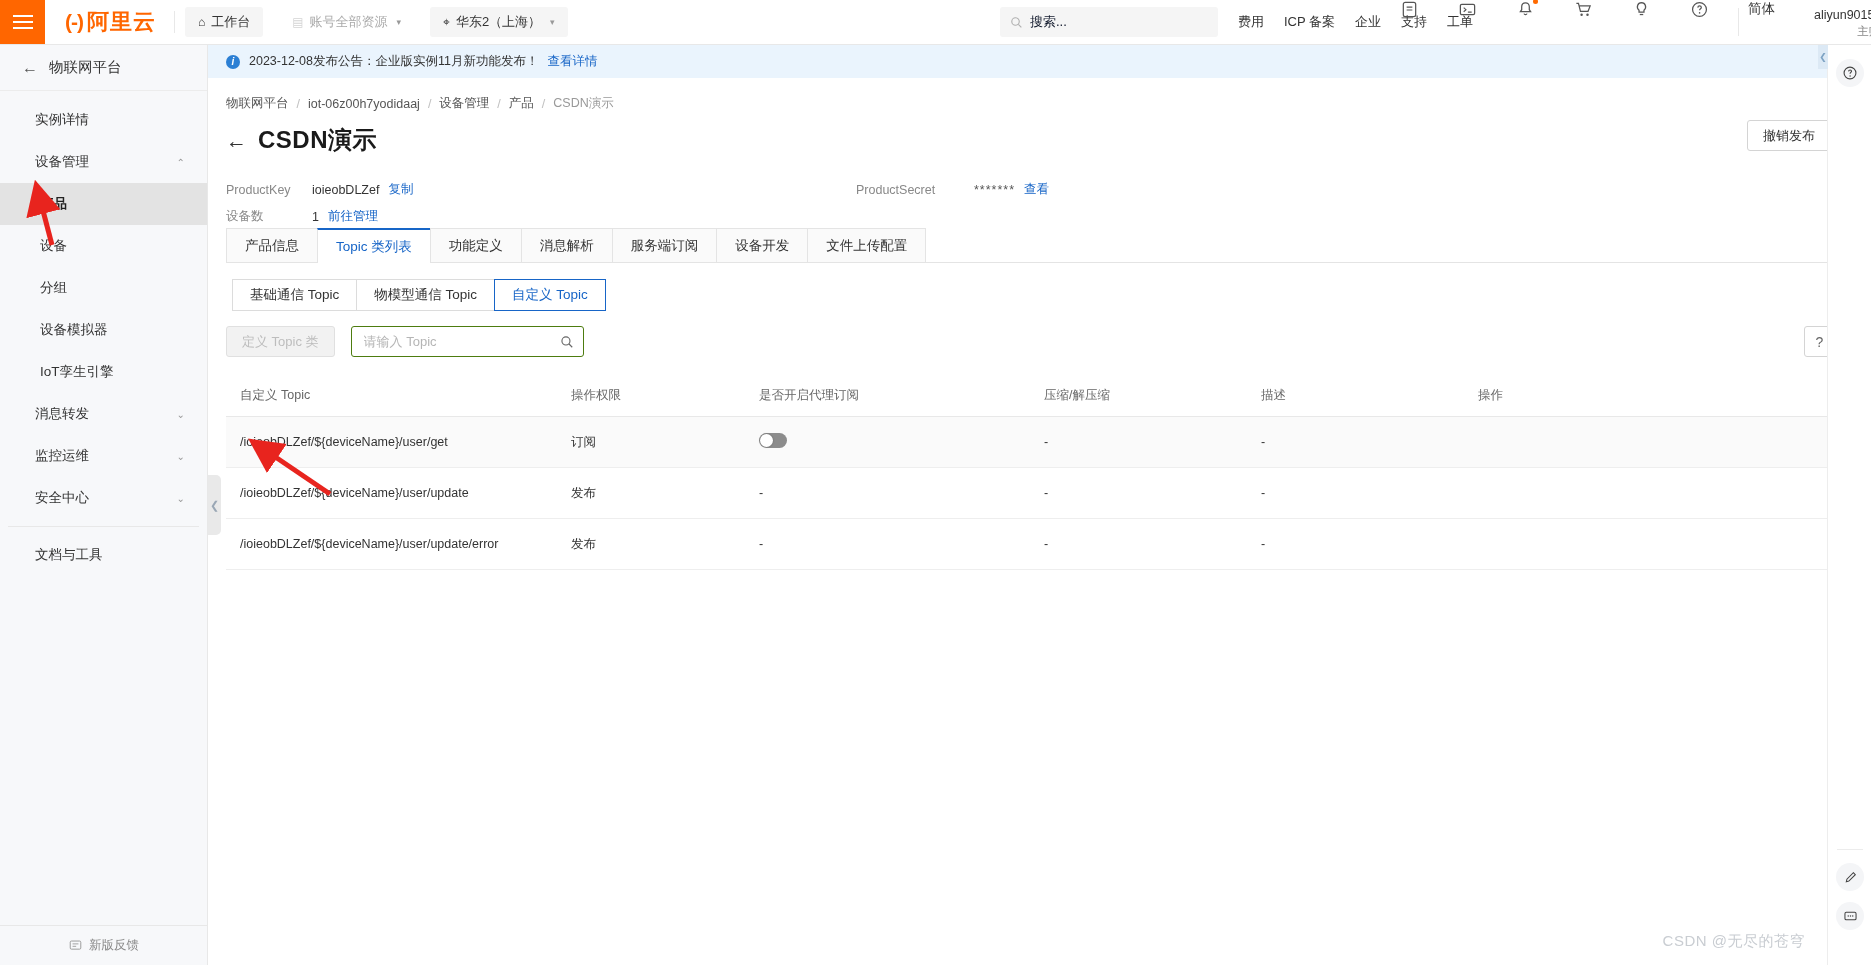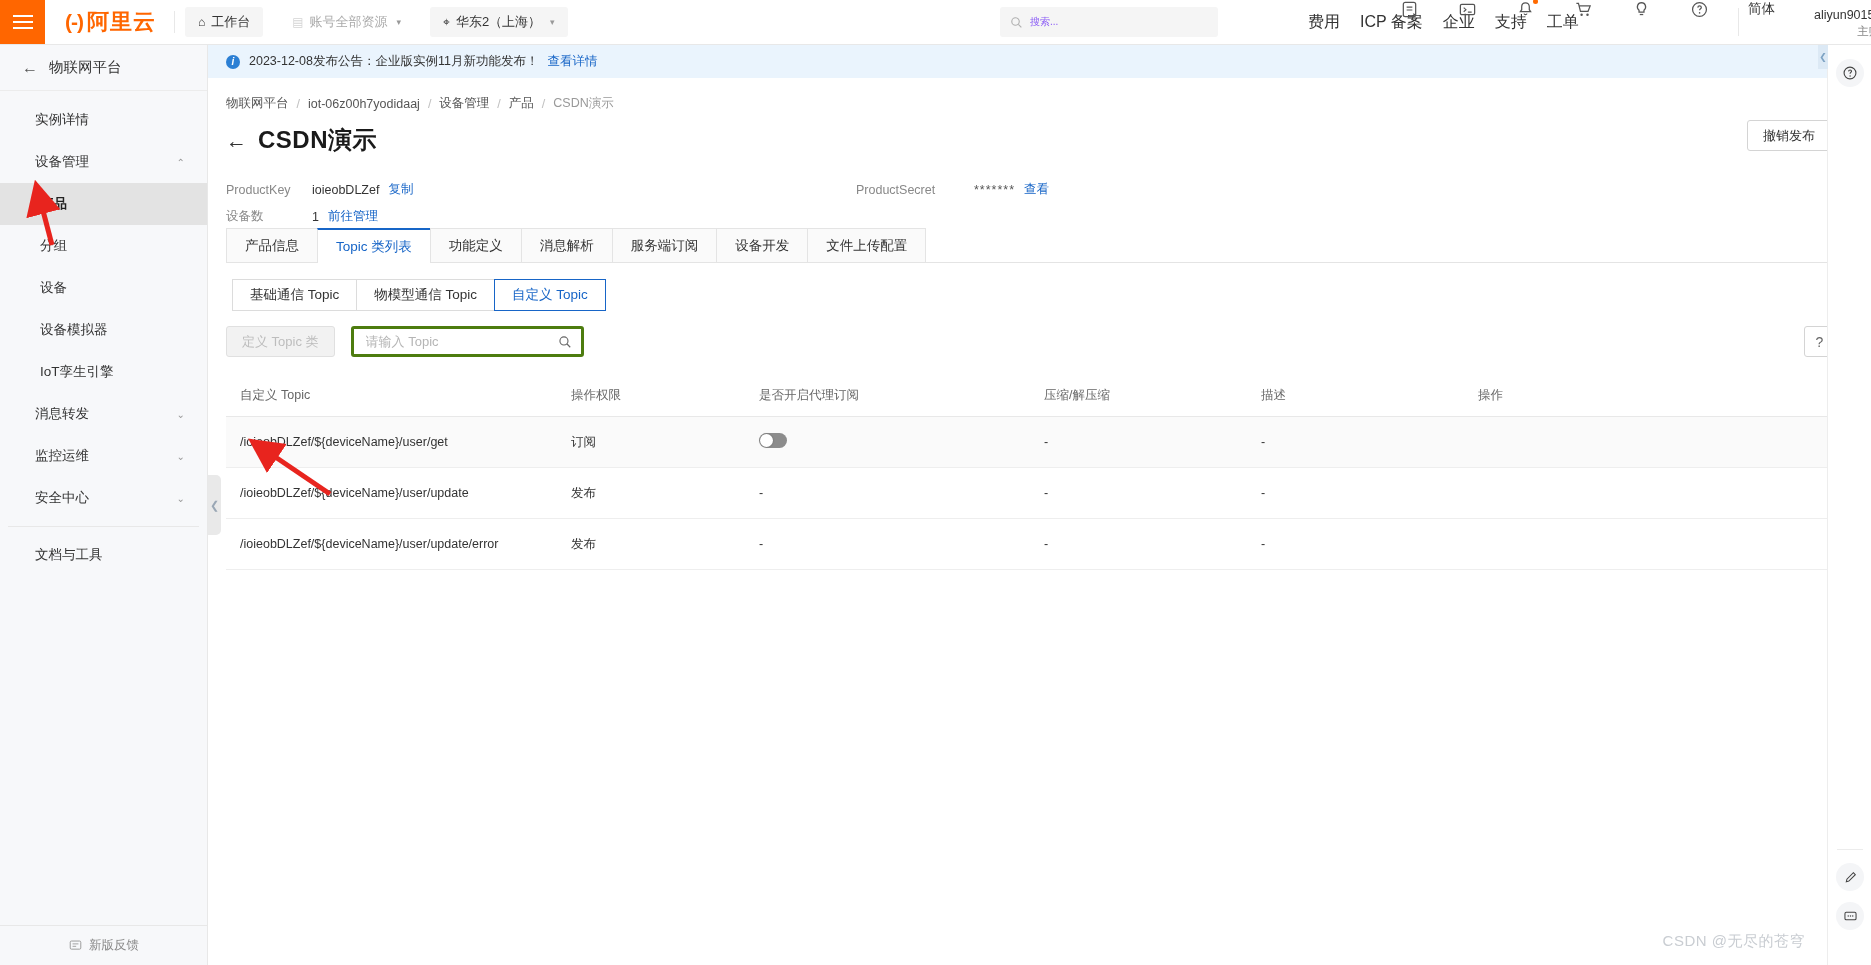--- a/index.html
+++ b/index.html
@@ -46,25 +46,25 @@
   .nav-chip.muted .ic { opacity: .5; }
   .ic { font-size: 12px; line-height: 1; display: inline-block; }
   .caret { font-size: 9px; color: #999; margin-left: 3px; }
 
   .search-box {
     position: absolute; left: 1000px; top: 7px; width: 218px; height: 30px;
     background: #f5f5f5; border-radius: 3px; display: flex;
     align-items: center; padding: 0 10px; gap: 7px; cursor: text;
   }
   .search-box .mag { width: 13px; height: 13px; flex: none; }
-  .search-ph { font-size: 10px; color: #8b5cf6; }
+  .search-ph { font-size: 13px; color: #0f172a; }
 
   .hdr-links {
-    position: absolute; left: 1308px; top: 0; height: 44px;
-    display: flex; align-items: center; gap: 20px; font-size: 16px; color: #333; text-align: center;
+    position: absolute; left: 1238px; top: 0; height: 44px;
+    display: flex; align-items: center; gap: 20px; font-size: 13px; color: #333; text-align: center;
   }
   .hdr-links a { color: #333; text-decoration: none; cursor: pointer; white-space: nowrap; }
 
   .hdr-icons {
     position: absolute; left: 1400px; top: 0; height: 44px;
     display: flex; gap: 38px;
   }
   .hi { width: 20px; height: 20px; position: relative; cursor: pointer; color: #555; }
   .hi svg { display: block; }
   .dot-badge {
@@ -206,21 +206,21 @@
     position: relative; width: 1609px;
   }
   .btn-define {
     height: 31px; padding: 0 15px; background: #f2f2f2;
     border: 1px solid #e0e0e0; border-radius: 3px;
     font-size: 13px; color: #bdbdbd; cursor: not-allowed;
     display: flex; align-items: center; white-space: nowrap;
   }
   .topic-search {
     margin-left: 16px; width: 233px; height: 31px;
-    border: 3px solid #4d7c0f; border-radius: 3px; background: #fff;
+    border: 1px solid #4d7c0f; border-radius: 3px; background: #fff;
     display: flex; align-items: center; padding: 0 9px 0 12px; cursor: text;
   }
   .topic-search input {
     flex: 1; border: none; outline: none; font-size: 13px;
     color: #333; background: transparent; font-family: inherit;
   }
   .topic-search input::placeholder { color: #b5b5b5; }
   .btn-help-sq {
     position: absolute; right: 0; top: 0; width: 31px; height: 31px;
     border: 1px solid #d4d4d4; border-radius: 3px; background: #fff;
@@ -408,24 +408,24 @@
 
     <div class="sb-item">
       <span>设备管理</span>
       <span class="sb-chev">⌃</span>
     </div>
 
     <div class="sb-item sub active">
       <span>产品</span>
     </div>
     <div class="sb-item sub">
+      <span>设备</span>
+    </div>
+    <div class="sb-item sub">
       <span>分组</span>
-    </div>
-    <div class="sb-item sub">
-      <span>设备</span>
     </div>
     <div class="sb-item sub">
       <span>设备模拟器</span>
     </div>
     <div class="sb-item sub">
       <span>IoT孪生引擎</span>
     </div>
 
     <div class="sb-item">
       <span>消息转发</span>

